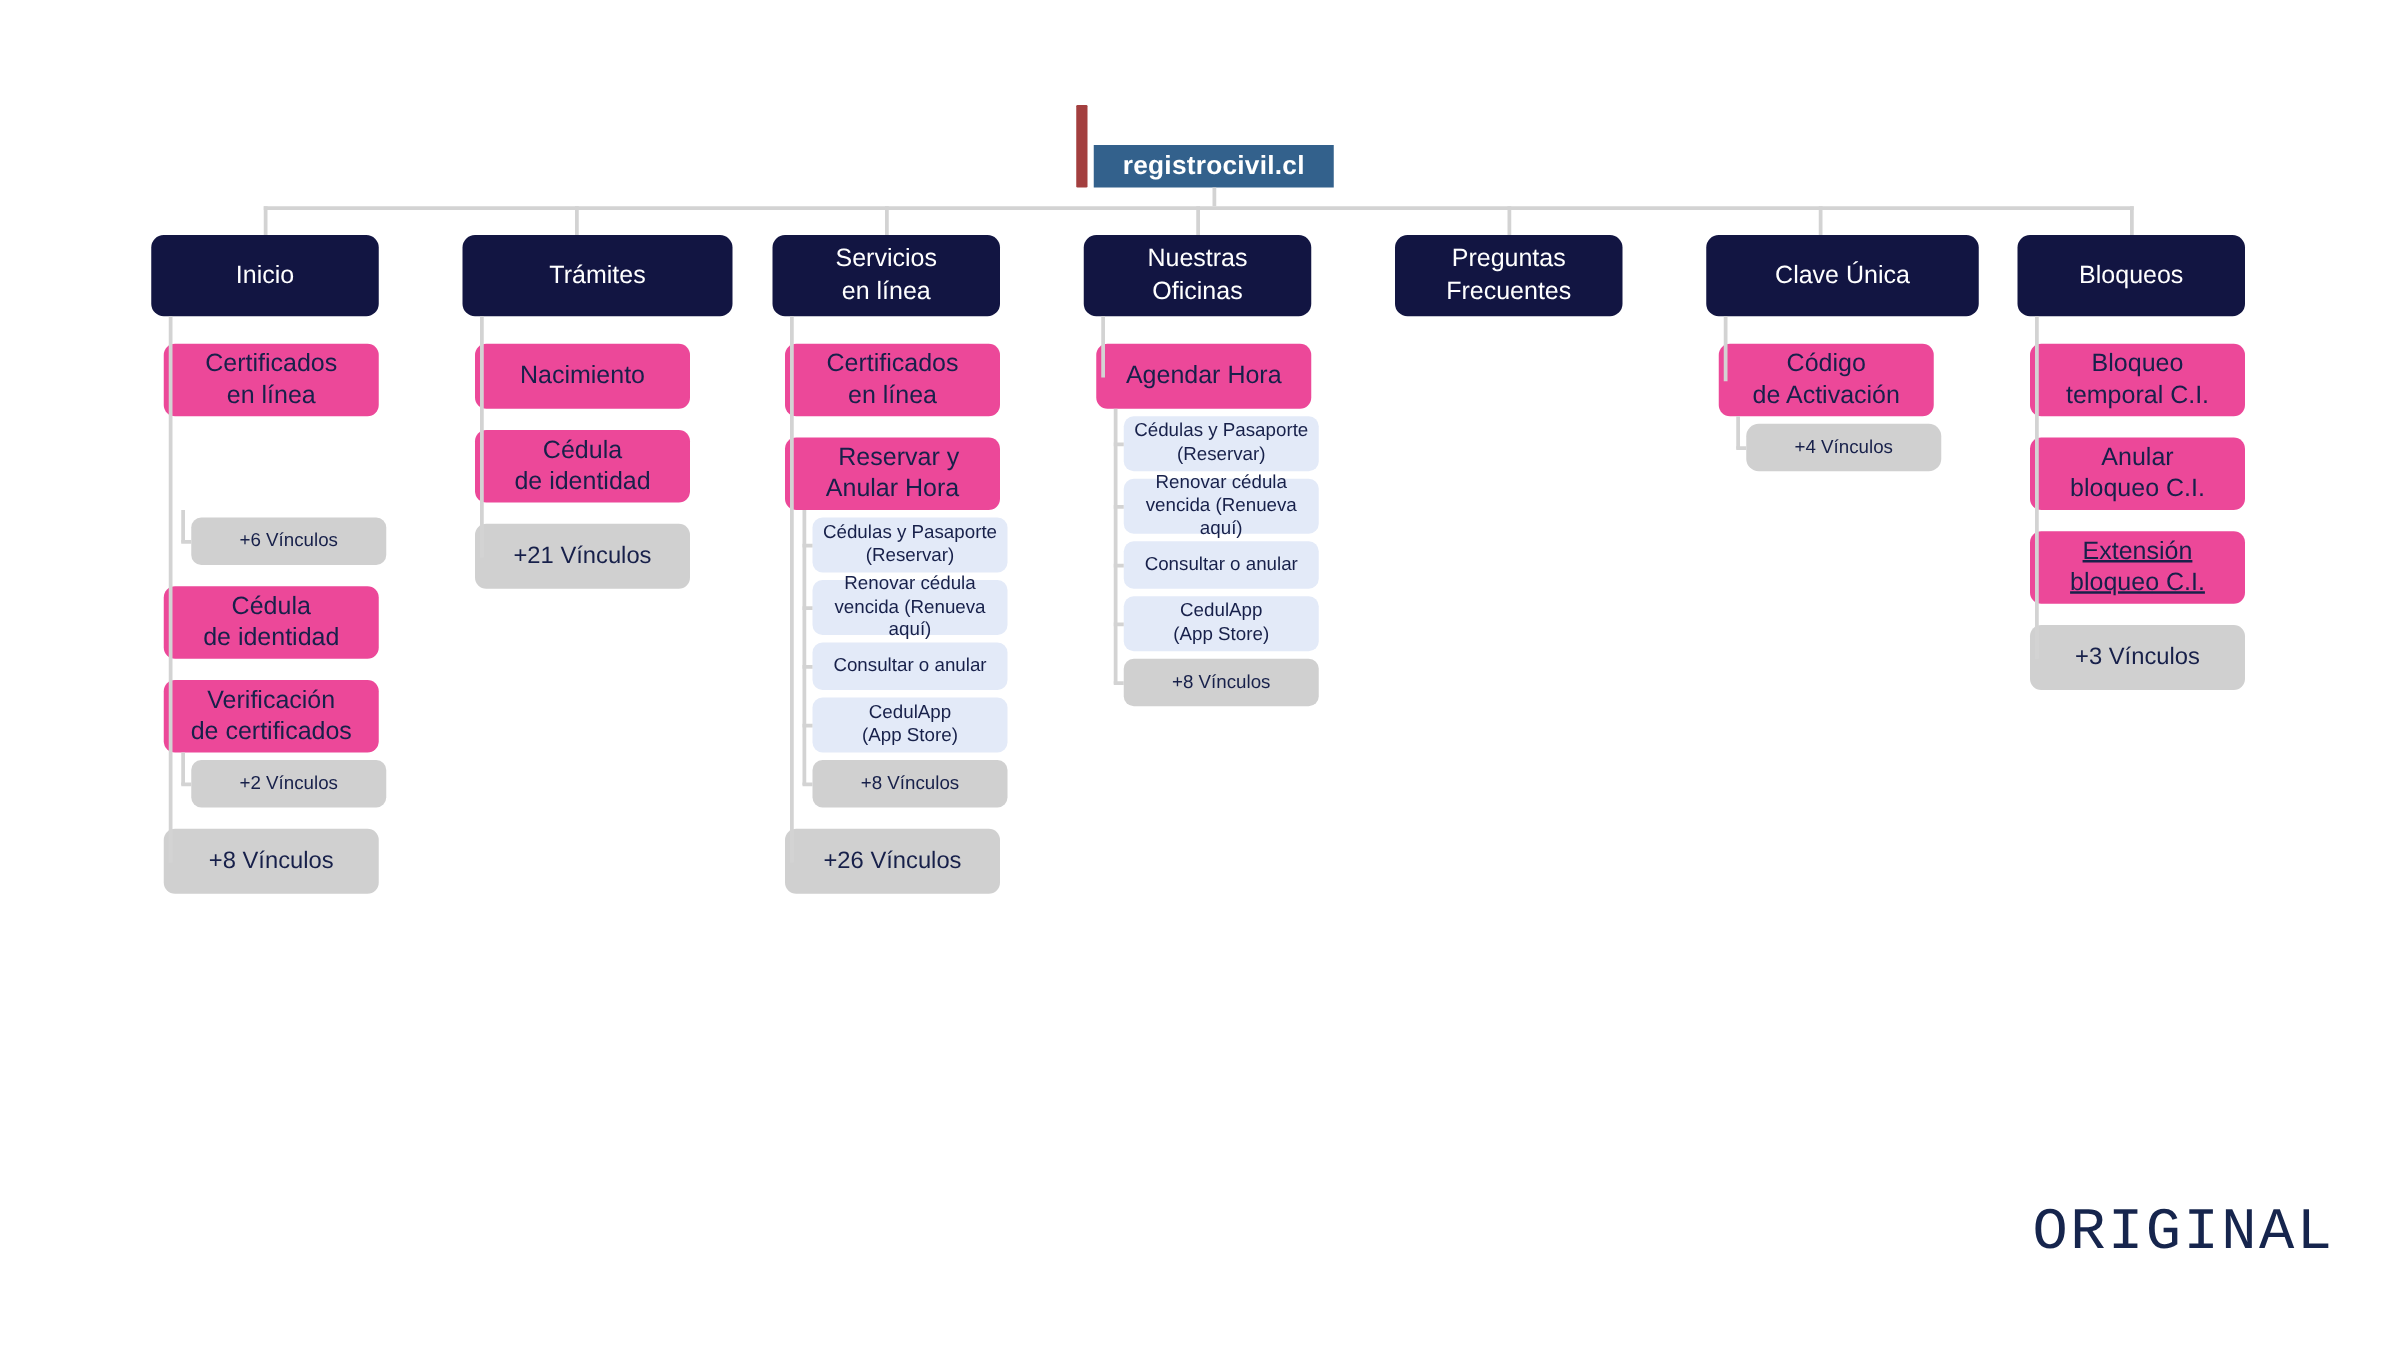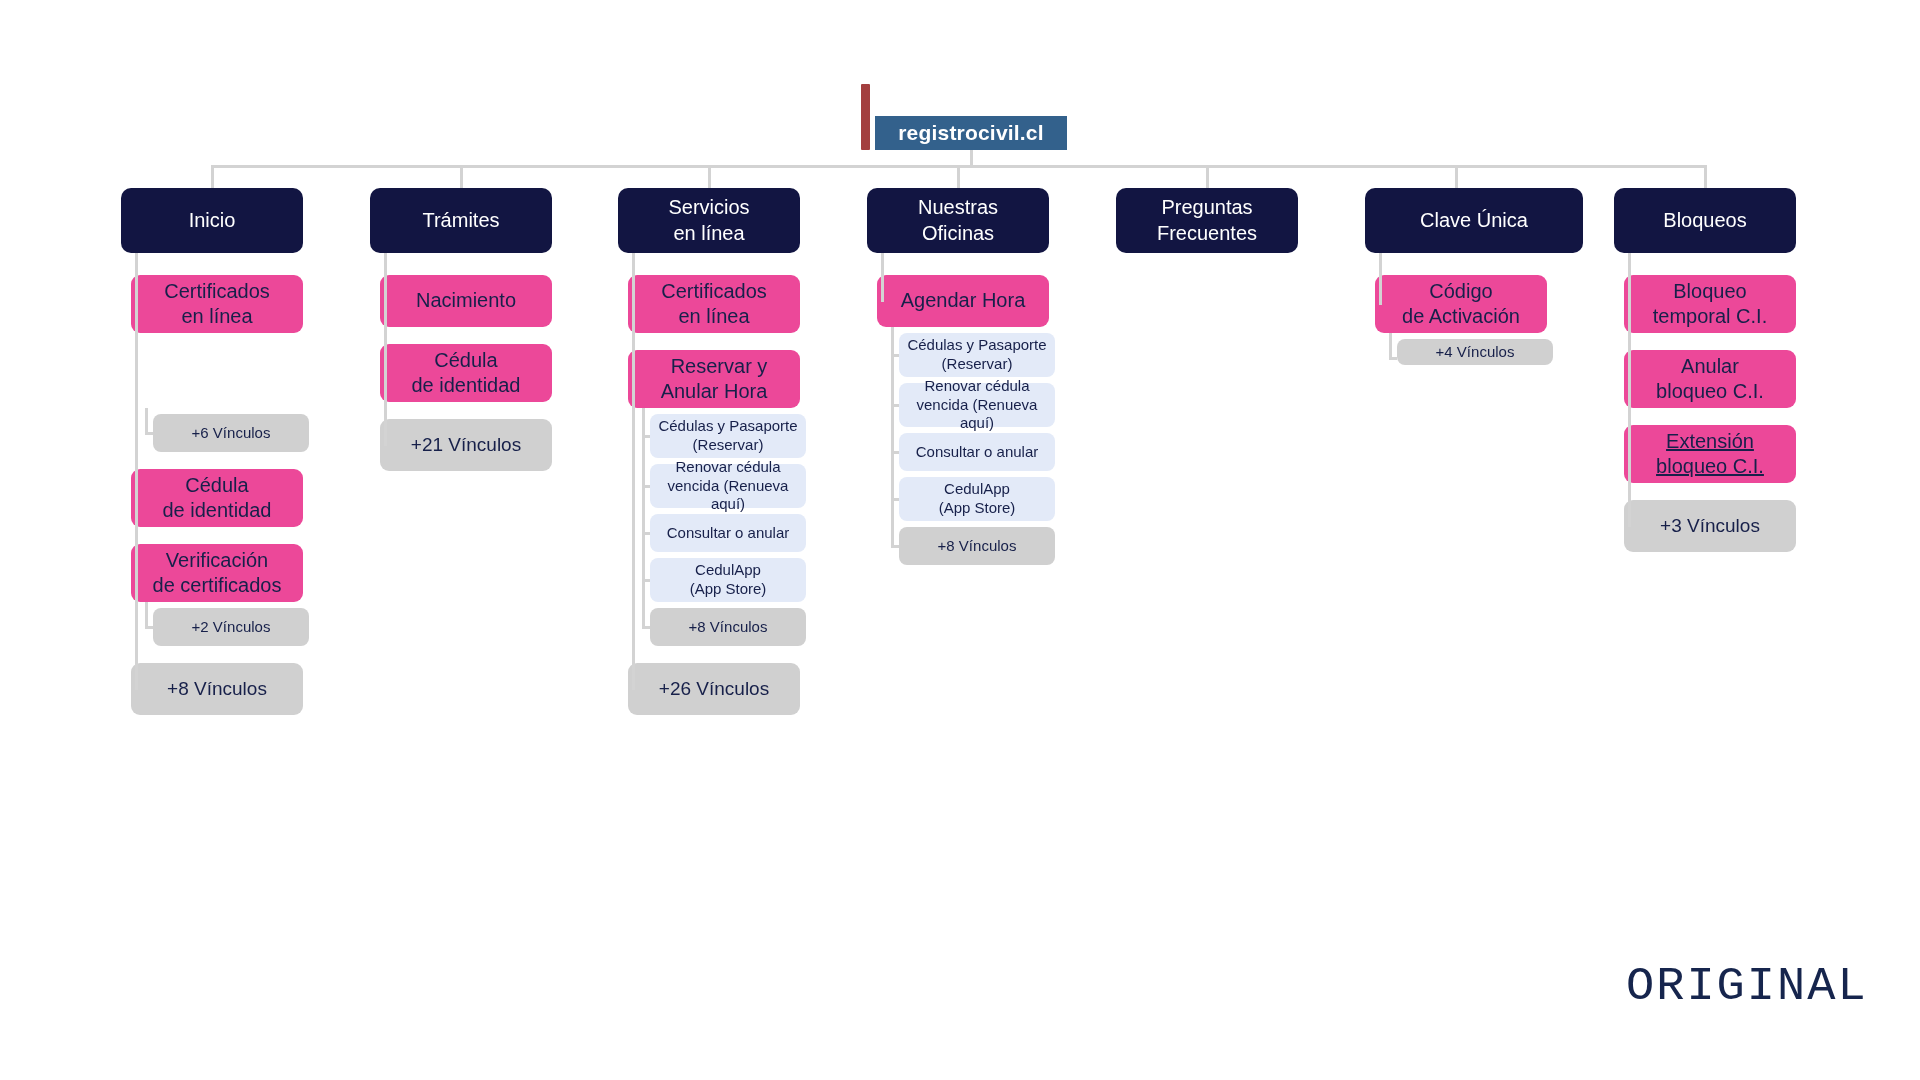--- a/index.html
+++ b/index.html
@@ -143,21 +143,21 @@
     <div class="line h" style="left: 135px; top: 497px;"></div>
     <div class="node l2" style="left: 131px; top: 544px; width: 172px; height: 58px;">Verificación
 de certificados</div>
     <div class="line h" style="left: 135px; top: 572px;"></div>
     <div class="node l3 more" style="left: 153px; top: 608px; width: 156px; height: 38px;">+2 Vínculos</div>
     <div class="line h" style="left: 145px; top: 626px; width: 8px;"></div>
     <div class="line v" style="left: 145px; top: 602px; height: 26px;"></div>
     <div class="node l2 more" style="left: 131px; top: 663px; width: 172px; height: 52px;">+8 Vínculos</div>
     <div class="line h" style="left: 135px; top: 688px;"></div>
     <div class="line v" style="left: 135px; top: 253px; height: 437px;"></div>
-    <div class="node l1" style="left: 370px; top: 188px; width: 182px; height: 65px;">Trámites</div>
+    <div class="node l1" style="left: 370px; top: 188px; width: 216px; height: 65px;">Trámites</div>
     <div class="node l2" style="left: 380px; top: 275px; width: 172px; height: 52px;">Nacimiento</div>
     <div class="line h" style="left: 384px; top: 300px;"></div>
     <div class="node l2" style="left: 380px; top: 344px; width: 172px; height: 58px;">Cédula
 de identidad</div>
     <div class="line h" style="left: 384px; top: 372px;"></div>
     <div class="node l2 more" style="left: 380px; top: 419px; width: 172px; height: 52px;">+21 Vínculos</div>
     <div class="line h" style="left: 384px; top: 444px;"></div>
     <div class="line v" style="left: 384px; top: 253px; height: 193px;"></div>
     <div class="node l1" style="left: 618px; top: 188px; width: 182px; height: 65px;">Servicios
 en línea</div>
@@ -202,21 +202,21 @@
     <div class="node l3 more" style="left: 899px; top: 527px; width: 156px; height: 38px;">+8 Vínculos</div>
     <div class="line h" style="left: 891px; top: 545px; width: 8px;"></div>
     <div class="line v" style="left: 891px; top: 327px; height: 220px;"></div>
     <div class="line v" style="left: 881px; top: 253px; height: 49px;"></div>
     <div class="node l1" style="left: 1116px; top: 188px; width: 182px; height: 65px;">Preguntas
 Frecuentes</div>
     <div class="node l1" style="left: 1365px; top: 188px; width: 218px; height: 65px;">Clave Única</div>
     <div class="node l2" style="left: 1375px; top: 275px; width: 172px; height: 58px;">Código
 de Activación</div>
     <div class="line h" style="left: 1379px; top: 303px;"></div>
-    <div class="node l3 more" style="left: 1397px; top: 339px; width: 156px; height: 26px;">+4 Vínculos</div>
+    <div class="node l3 more" style="left: 1397px; top: 339px; width: 156px; height: 38px; border-radius: 10px;">+4 Vínculos</div>
     <div class="line h" style="left: 1389px; top: 357px; width: 8px;"></div>
     <div class="line v" style="left: 1389px; top: 333px; height: 26px;"></div>
     <div class="line v" style="left: 1379px; top: 253px; height: 52px;"></div>
     <div class="node l1" style="left: 1614px; top: 188px; width: 182px; height: 65px;">Bloqueos</div>
     <div class="node l2" style="left: 1624px; top: 275px; width: 172px; height: 58px;">Bloqueo
 temporal C.I.</div>
     <div class="line h" style="left: 1628px; top: 303px;"></div>
     <div class="node l2" style="left: 1624px; top: 350px; width: 172px; height: 58px;">Anular
 bloqueo C.I.</div>
     <div class="line h" style="left: 1628px; top: 378px;"></div>

